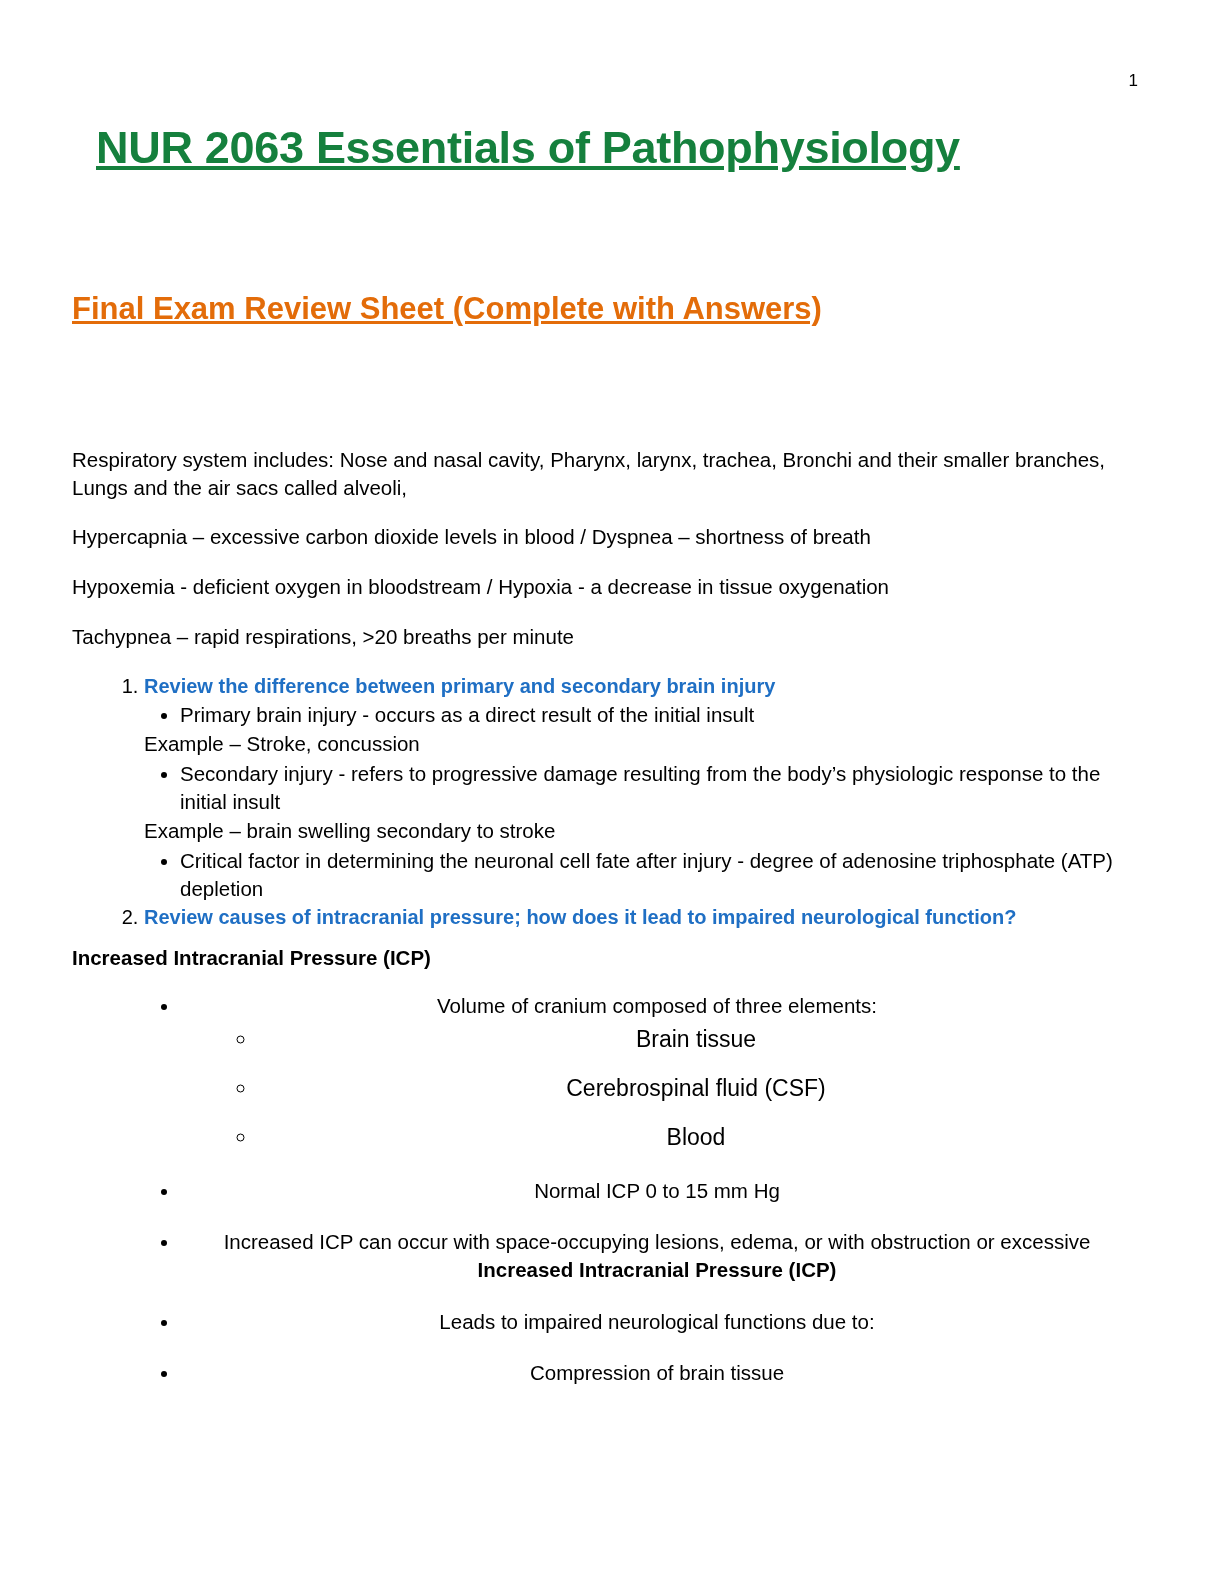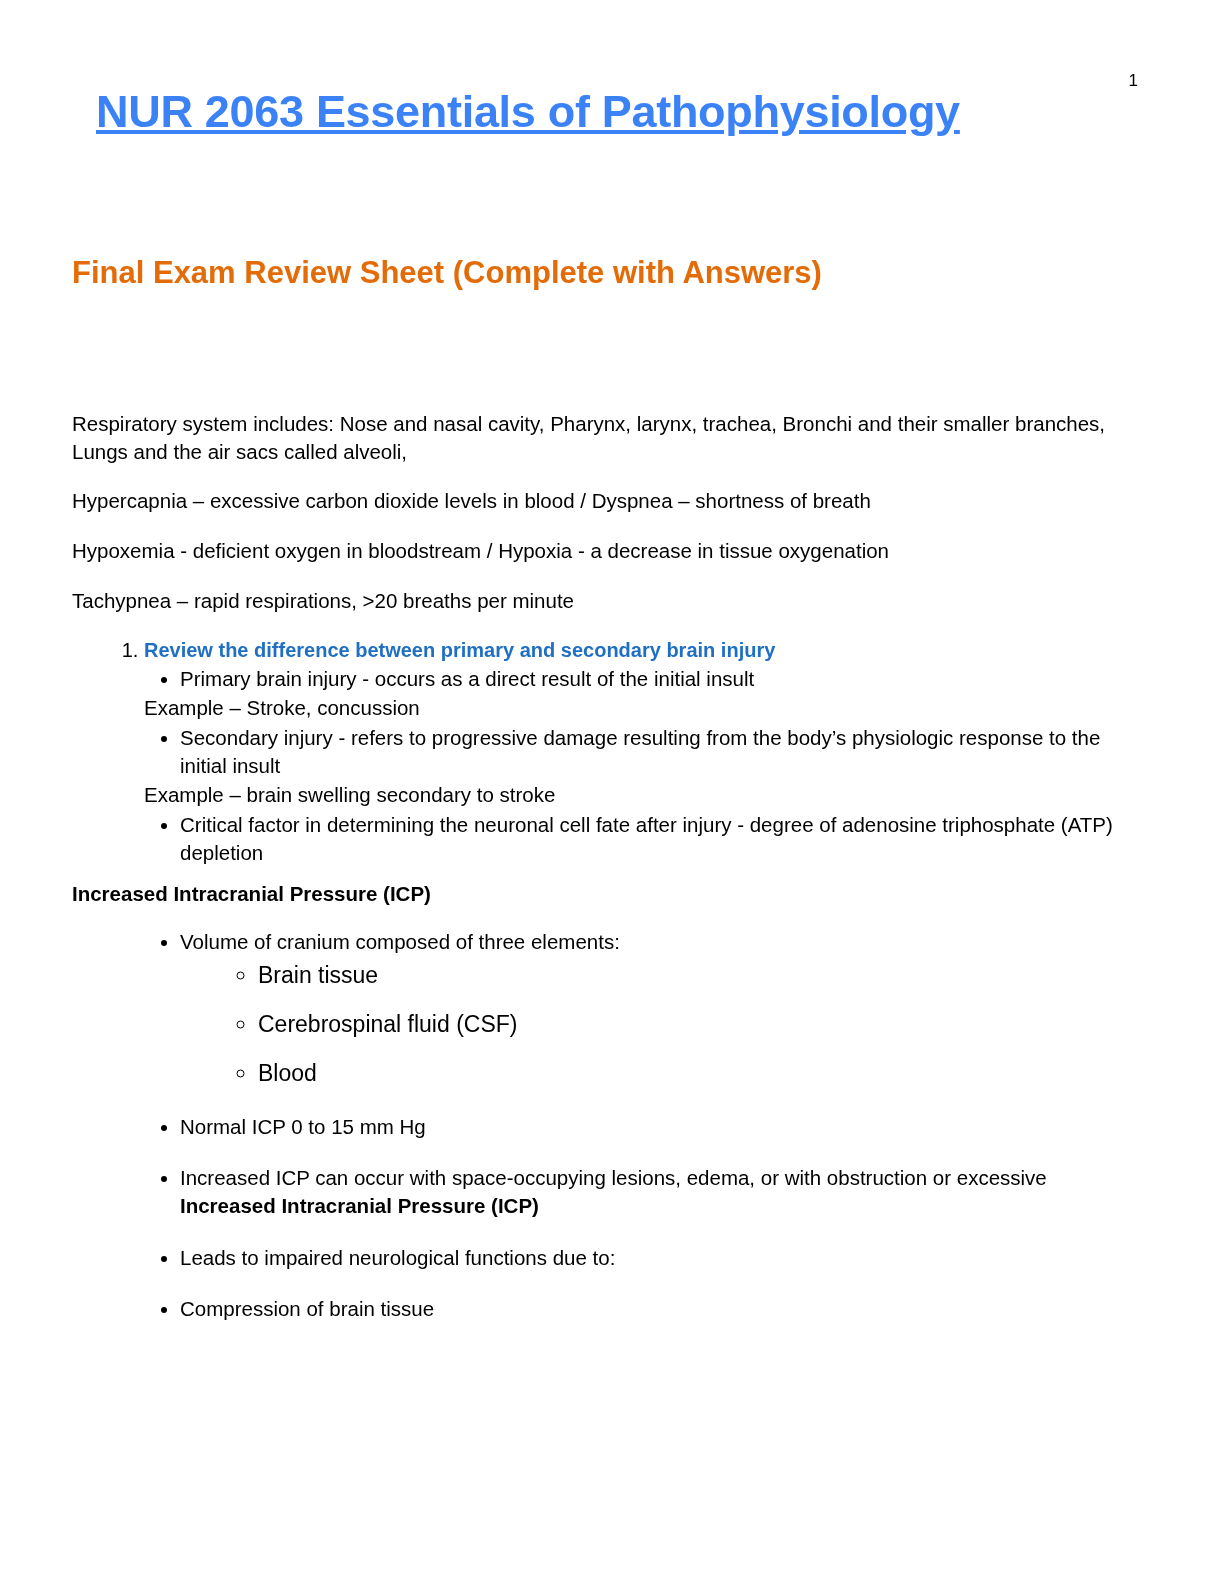--- a/index.html
+++ b/index.html
@@ -24,33 +24,34 @@
   }
   .page-number {
     position: absolute;
     top: 72px;
     right: 86px;
     font-size: 17px;
     color: #000;
     line-height: 1;
   }
   h1.doc-title {
-    margin: 27px 0 0 24px;
+    margin: 63px 0 0 24px;
     font-size: 45px;
     font-weight: bold;
-    color: #3b82f6;
+    color: #15803d;
     text-decoration: underline;
     letter-spacing: -0.3px;
     line-height: 1.1;
   }
   h2.doc-subtitle {
     margin: 118px 0 8px 0;
     font-size: 31px;
     font-weight: bold;
     color: #e36c09;
+    text-decoration: underline;
     line-height: 1.15;
   }
   .body-block {
     margin-top: 120px;
   }
   p.para {
     margin: 0 0 22px 0;
     font-size: 20.5px;
     line-height: 1.35;
     color: #000;
@@ -105,20 +106,21 @@
   }
   p.heading-bold {
     margin: 14px 0 20px 0;
     font-size: 20.5px;
     font-weight: bold;
     color: #000;
     line-height: 1.35;
   }
   ul.spaced > li {
     margin-bottom: 24px;
+    text-align: center;
   }
   .b { font-weight: bold; }
 </style>
 </head>
 <body>
 
 <div class="page">
 
   <div class="page-number">1</div>
 
@@ -146,20 +148,25 @@
 
     <ul class="bullets">
       <li>Secondary injury - refers to progressive damage resulting from the body’s physiologic response to the initial insult</li>
     </ul>
     <p class="example">Example – brain swelling secondary to stroke</p>
 
     <ul class="bullets">
       <li>Critical factor in determining the neuronal cell fate after injury - degree of adenosine triphosphate (ATP) depletion</li>
     </ul>
 
+    <ol class="numlist" start="2">
+      <li>
+        <span class="li-text">Review causes of intracranial pressure; how does it lead to impaired neurological function?</span>
+      </li>
+    </ol>
 
     <p class="heading-bold">Increased Intracranial Pressure (ICP)</p>
 
     <ul class="bullets spaced">
       <li>
         <span>Volume of cranium composed of three elements:</span>
         <ul class="sub">
           <li>Brain tissue</li>
           <li>Cerebrospinal fluid (CSF)</li>
           <li>Blood</li>

